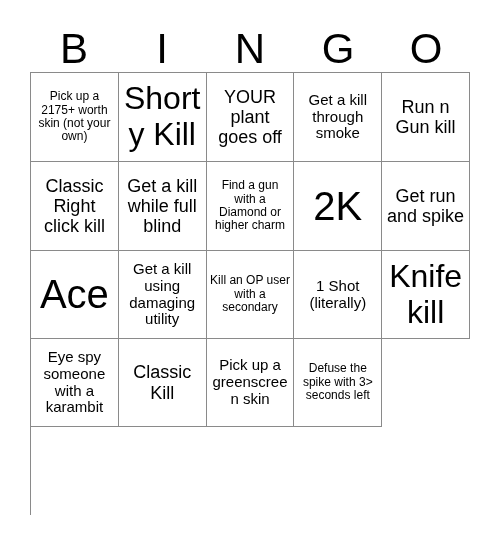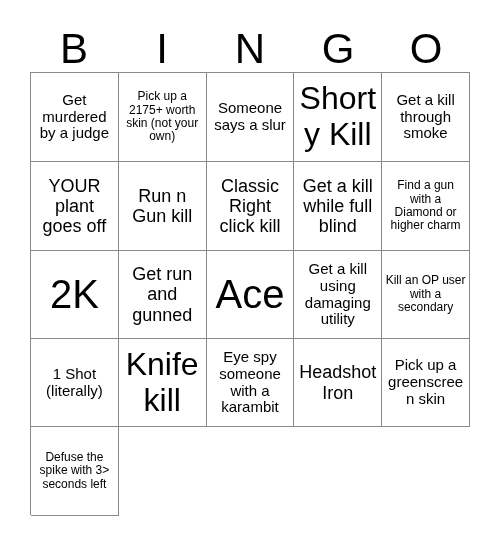--- a/index.html
+++ b/index.html
@@ -94,75 +94,69 @@
   <div id="header-row">
       <div class="header-letter">B</div>
       <div class="header-letter">I</div>
       <div class="header-letter">N</div>
       <div class="header-letter">G</div>
       <div class="header-letter">O</div>
     </div>
 
   <div id="grid">
       <div class="cell">
-        <span class="cell-text fs-sm">Get murdered by a judge</span>
-      </div>
-      <div class="cell">
         <span class="cell-text fs-xs">Pick up a 2175+ worth skin (not your own)</span>
-      </div>
-      <div class="cell">
-        <span class="cell-text fs-sm">Someone says a slur</span>
       </div>
       <div class="cell">
         <span class="cell-text fs-xl">Shorty Kill</span>
       </div>
       <div class="cell">
-        <span class="cell-text fs-sm">Get a kill through smoke</span>
+        <span class="cell-text fs-md">YOUR plant goes off</span>
       </div>
       <div class="cell">
-        <span class="cell-text fs-md">YOUR plant goes off</span>
+        <span class="cell-text fs-sm">Get a kill through smoke</span>
       </div>
       <div class="cell">
         <span class="cell-text fs-md">Run n Gun kill</span>
       </div>
       <div class="cell">
         <span class="cell-text fs-md">Classic Right click kill</span>
       </div>
       <div class="cell">
         <span class="cell-text fs-md">Get a kill while full blind</span>
       </div>
       <div class="cell">
         <span class="cell-text fs-xs">Find a gun with a Diamond or higher charm</span>
       </div>
       <div class="cell">
         <span class="cell-text fs-xxl">2K</span>
       </div>
       <div class="cell">
-        <span class="cell-text fs-md">Get run and gunned</span>
+        <span class="cell-text fs-md">Get run and spike</span>
       </div>
       <div class="cell">
         <span class="cell-text fs-xxl">Ace</span>
       </div>
       <div class="cell">
         <span class="cell-text fs-sm">Get a kill using damaging utility</span>
       </div>
       <div class="cell">
         <span class="cell-text fs-xs">Kill an OP user with a secondary</span>
       </div>
       <div class="cell">
         <span class="cell-text fs-sm">1 Shot (literally)</span>
       </div>
       <div class="cell">
         <span class="cell-text fs-xl">Knife kill</span>
       </div>
       <div class="cell">
         <span class="cell-text fs-sm">Eye spy someone with a karambit</span>
       </div>
       <div class="cell">
-        <span class="cell-text fs-md">Headshot Iron</span>
+        <span class="cell-text fs-md">Classic Kill</span>
       </div>
       <div class="cell">
         <span class="cell-text fs-sm">Pick up a greenscreen skin</span>
       </div>
       <div class="cell">
         <span class="cell-text fs-xs">Defuse the spike with 3&gt; seconds left</span>
       </div>
     </div>
 
 </div>

